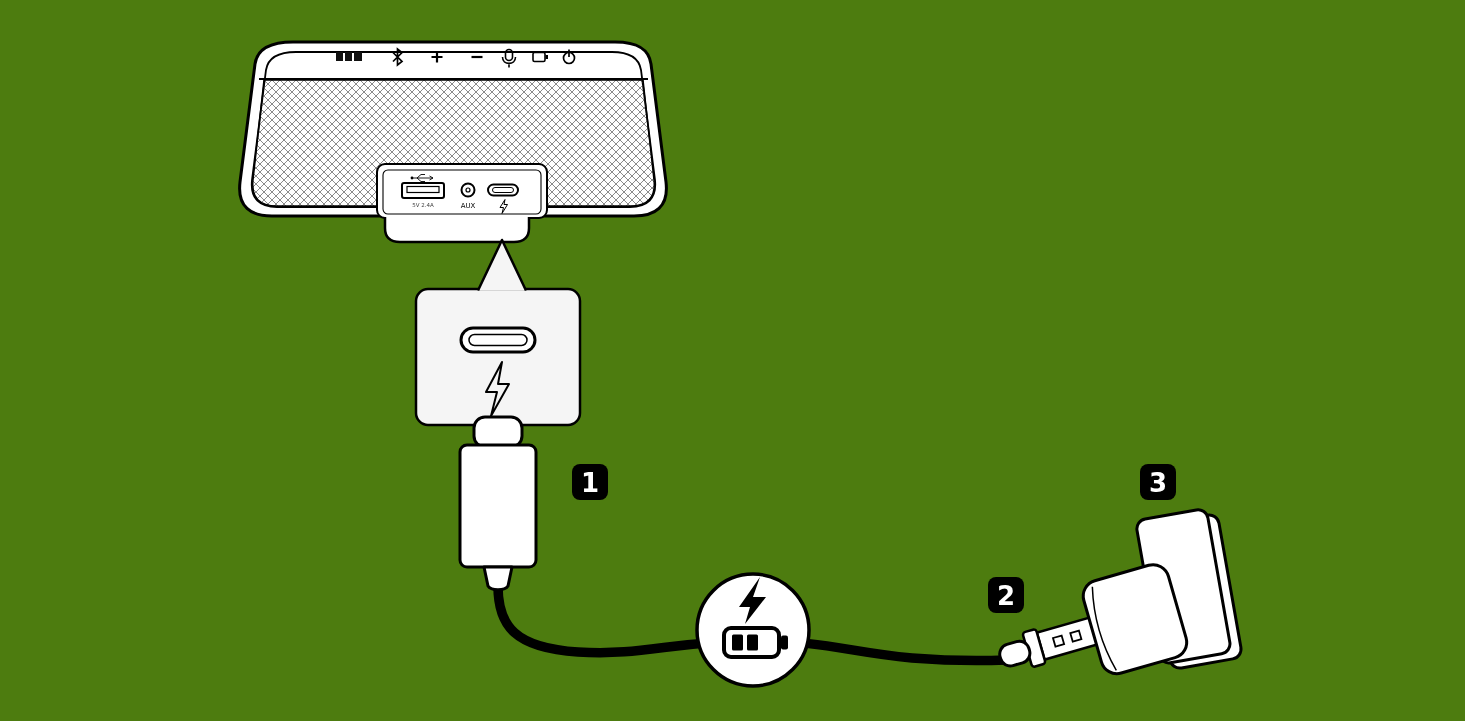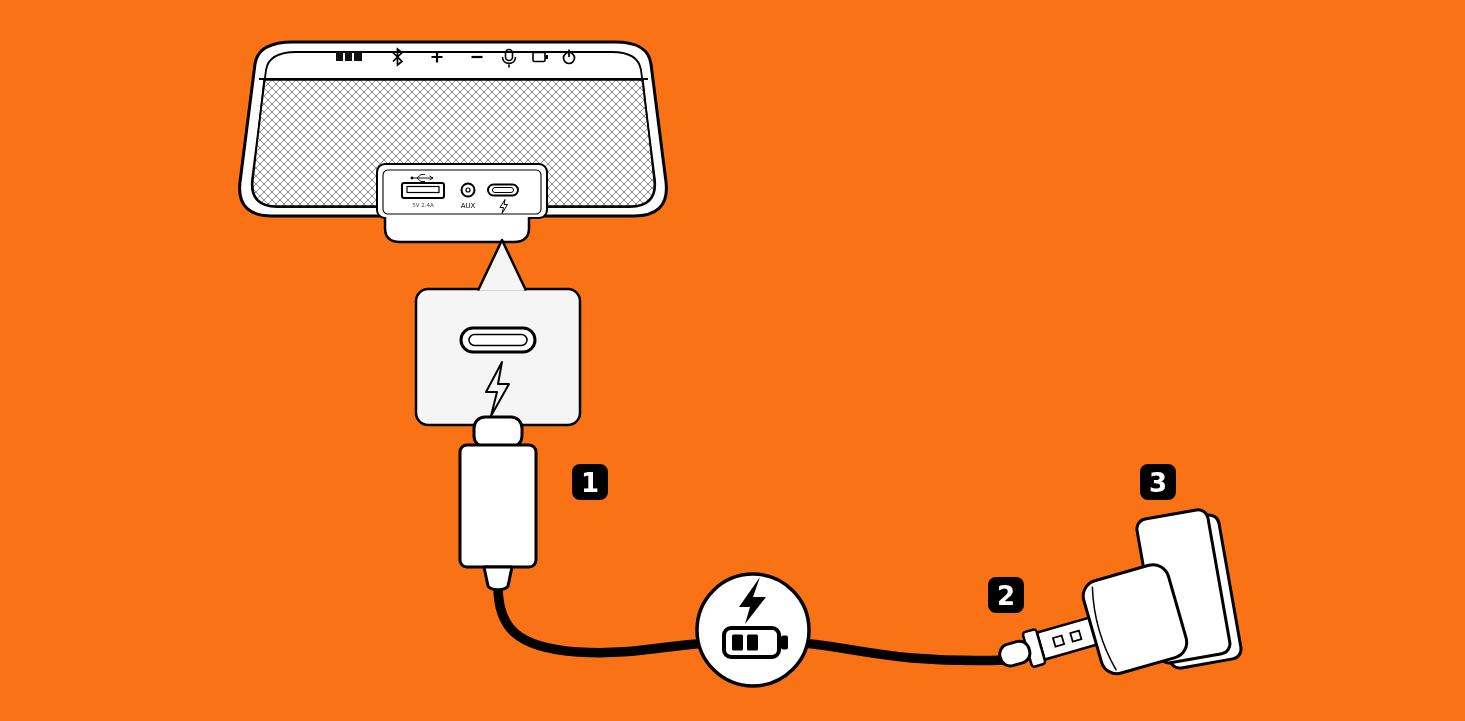--- a/index.html
+++ b/index.html
@@ -5,21 +5,21 @@
   html, body {
     margin: 0;
     padding: 0;
     background: #ffffff;
     font-family: "DejaVu Sans", "Liberation Sans", sans-serif;
   }
   .stage {
     position: relative;
     width: 1465px;
     height: 721px;
-    background: #f97316;
+    background: #4d7c0f;
     overflow: hidden;
   }
   svg { display: block; }
   text { user-select: none; }
 </style>
 </head>
 <body>
 
 <div class="stage">
 <svg width="1465" height="721" viewBox="0 0 1465 721" xmlns="http://www.w3.org/2000/svg">

